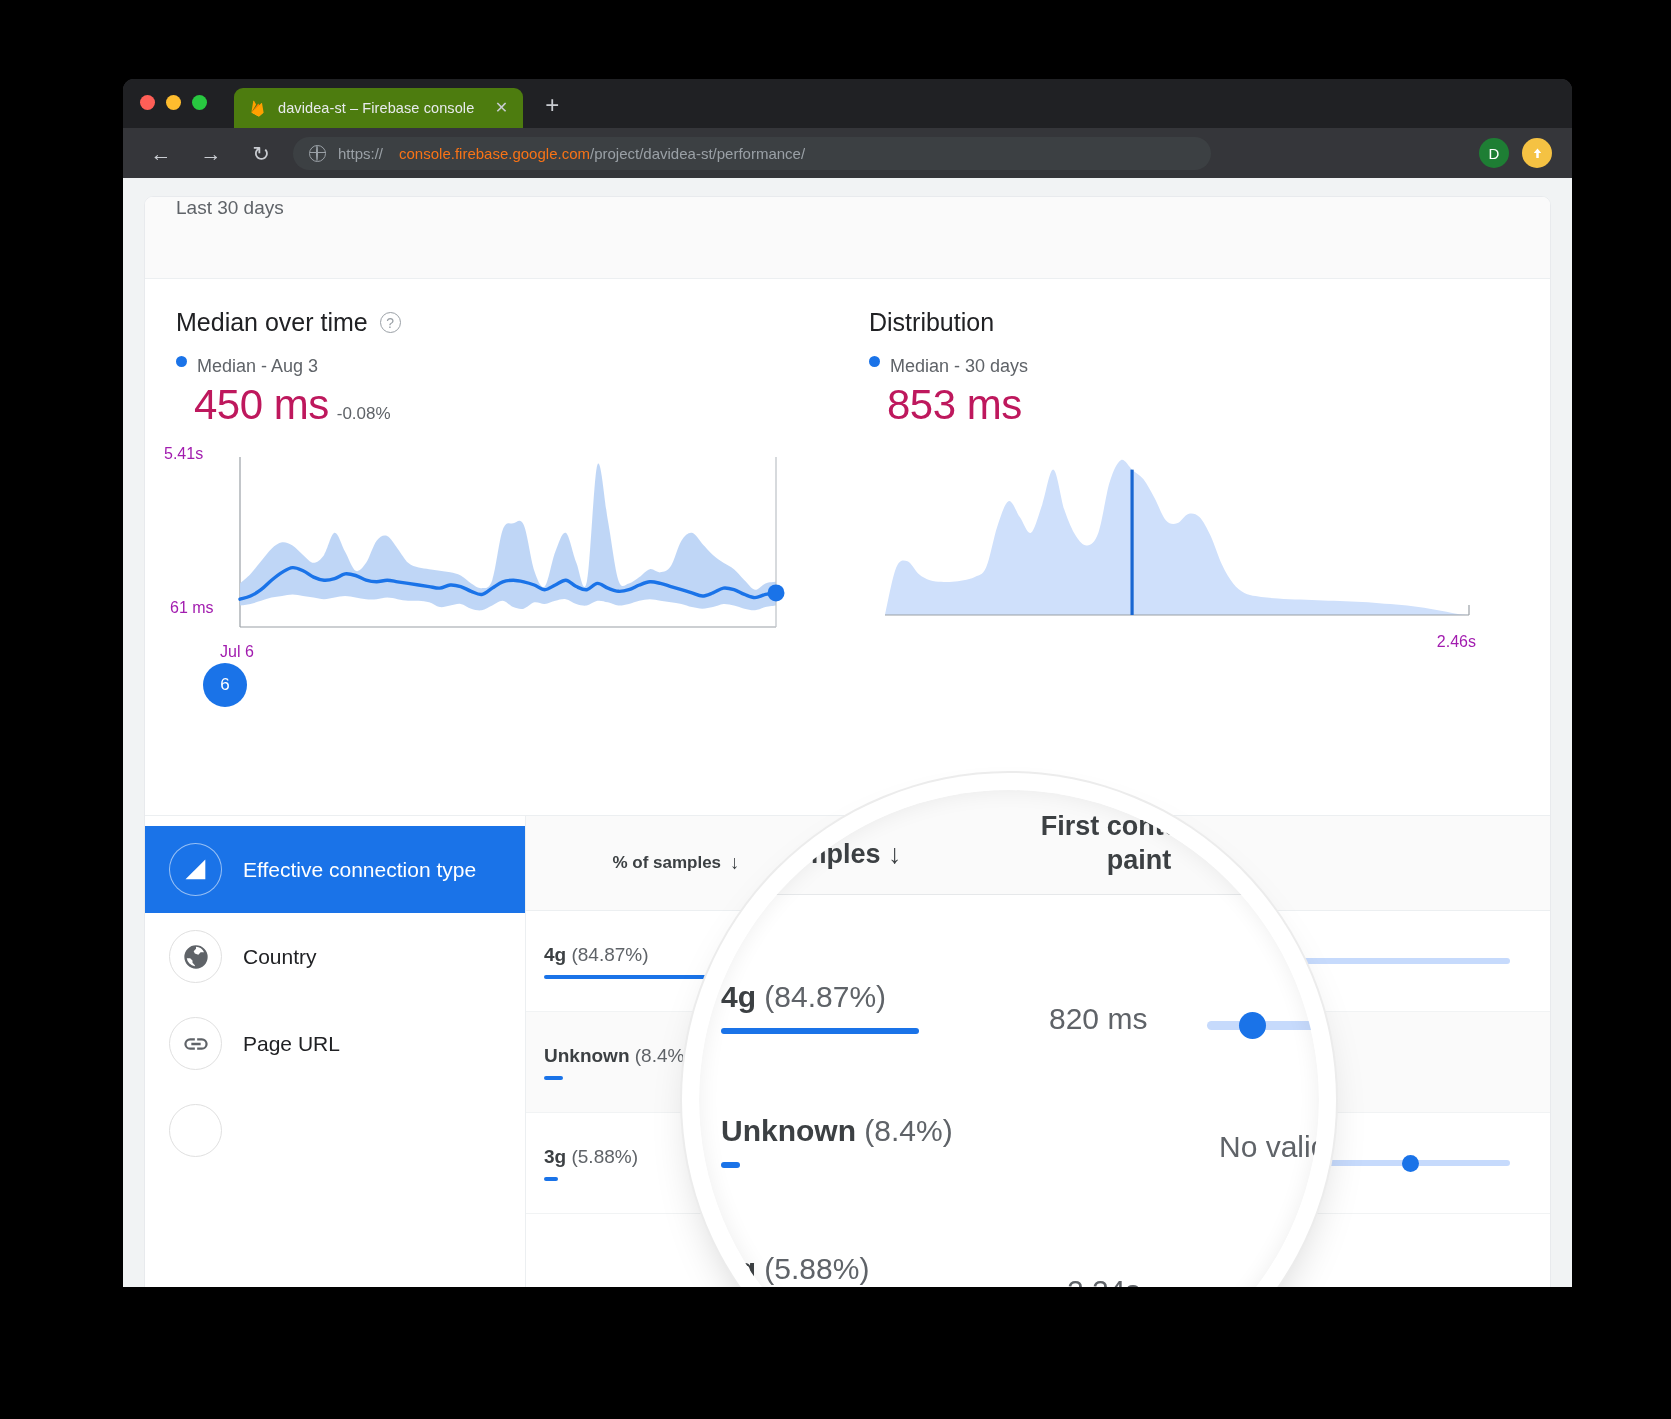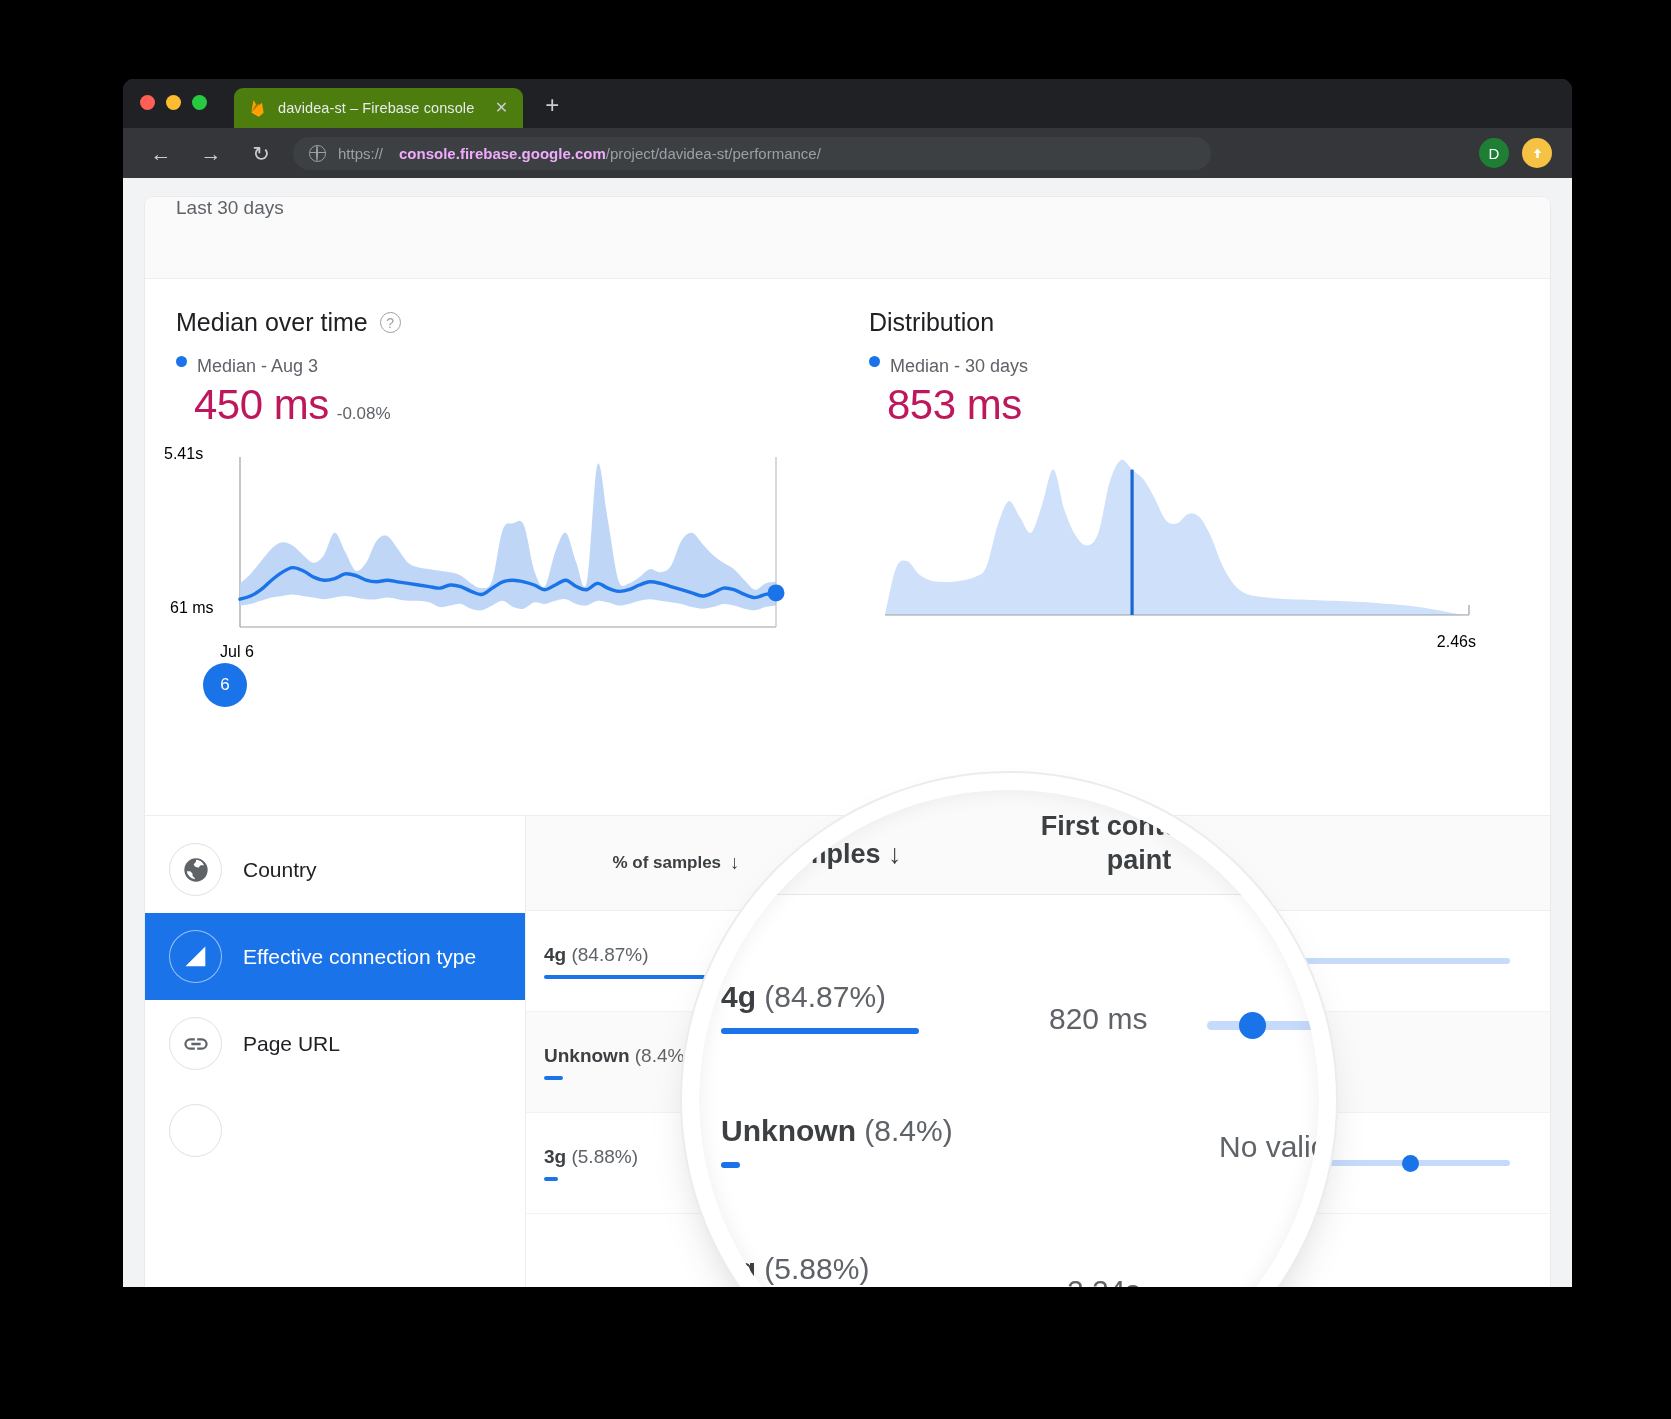--- a/index.html
+++ b/index.html
@@ -114,21 +114,21 @@
     content:""; position:absolute; left:6px; top:-0.5px;
     width:1.6px; height:16px; background:#9aa0a6;
     border-radius:50%;
   }
   #omnibox-url {
     font-size: 15px;
     color: #9aa0a6;
     white-space: nowrap;
     overflow: hidden;
   }
-  #omnibox-url .host { color: #f0abfc; font-weight: 700; padding-left: 16px; }
+  #omnibox-url .host { color: #f97316; font-weight: 400; padding-left: 16px; }
   #toolbar-right { margin-left:auto; display:flex; align-items:center; gap: 13px; padding-right: 6px;}
   #avatar {
     width: 30px; height: 30px; border-radius: 50%;
     background: #1e7e34;
     color: #ffffff; font-size: 15px;
     display: flex; align-items: center; justify-content: center;
   }
   #extension-badge {
     width: 30px; height: 30px; border-radius: 50%;
     background: #f5c243;
@@ -177,21 +177,21 @@
   .legend-row { display: flex; align-items: flex-start; gap: 10px; margin-top: 19px; }
   .legend-dot { width: 11px; height: 11px; border-radius: 50%; background: #1a73e8; }
   .legend-label { font-size: 18px; color: #5f6368; }
   .metric-row { display: flex; align-items: baseline; gap: 8px; margin-top: 4px; padding-left: 18px; }
   .metric-value { font-size: 42px; color: #be185d; font-weight: 400; letter-spacing: -0.5px; }
   .metric-delta { font-size: 17px; color: #5f6368; }
 
   .chart-area { position: relative; height: 215px; margin-top: 22px; }
   .chart-area svg { display: block; }
   .axis-label {
-    position: absolute; font-size: 16px; color: #000000; white-space: nowrap;
+    position: absolute; font-size: 16px; color: #a21caf; white-space: nowrap;
   }
 
   
   #bottom-region {
     position: absolute;
     left: 0; right: 0; top: 618px; bottom: 0;
     border-top: 1px solid #eceff1;
     display: flex;
   }
   #dimension-sidebar {
@@ -396,35 +396,35 @@
                 <line x1="600" y1="154" x2="600" y2="164" stroke="#9aa0a6" stroke-width="1.2"></line>
                 <line x1="263.0769230769231" y1="18.639999999999986" x2="263.0769230769231" y2="164" stroke="#1967d2" stroke-width="3.2"></line>
               </svg>
             <span class="axis-label" style="right:74px; top:182px;">2.46s</span>
           </div>
         </div>
       </div>
 
       <div id="bottom-region">
         <div id="dimension-sidebar">
+            <div class="dim-item selected">
+              <span class="dim-icon-wrap">
+                <svg viewBox="0 0 24 24">
+                  <path d="M3 20L20 3v17z"></path>
+                </svg>
+              </span>
+              <span class="dim-label">Effective connection type</span>
+            </div>
             <div class="dim-item">
               <span class="dim-icon-wrap">
                 <svg viewBox="0 0 24 24">
                   <path d="M12 2a10 10 0 100 20 10 10 0 000-20zm-1 17.9A8 8 0 014.1 13H7l2 2v2l2 2v.9zM18.9 8H16l-2 2-3-1-1-2 2-2V3.3A8 8 0 0118.9 8z"></path>
                 </svg>
               </span>
               <span class="dim-label">Country</span>
-            </div>
-            <div class="dim-item selected">
-              <span class="dim-icon-wrap">
-                <svg viewBox="0 0 24 24">
-                  <path d="M3 20L20 3v17z"></path>
-                </svg>
-              </span>
-              <span class="dim-label">Effective connection type</span>
             </div>
             <div class="dim-item">
               <span class="dim-icon-wrap">
                 <svg viewBox="0 0 24 24">
                   <path d="M3.9 12a3.1 3.1 0 013.1-3.1h4V7H7a5 5 0 100 10h4v-1.9H7A3.1 3.1 0 013.9 12zM8 13h8v-2H8v2zm9-6h-4v1.9h4a3.1 3.1 0 010 6.2h-4V17h4a5 5 0 100-10z"></path>
                 </svg>
               </span>
               <span class="dim-label">Page URL</span>
             </div>
             <div class="dim-item">

